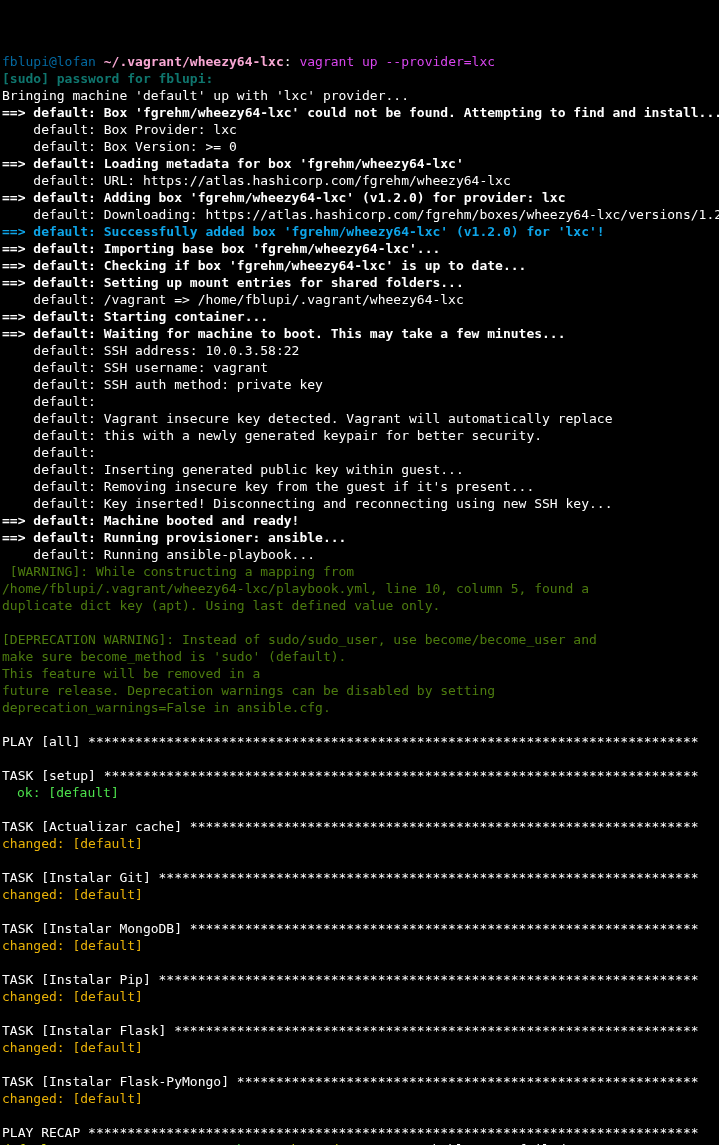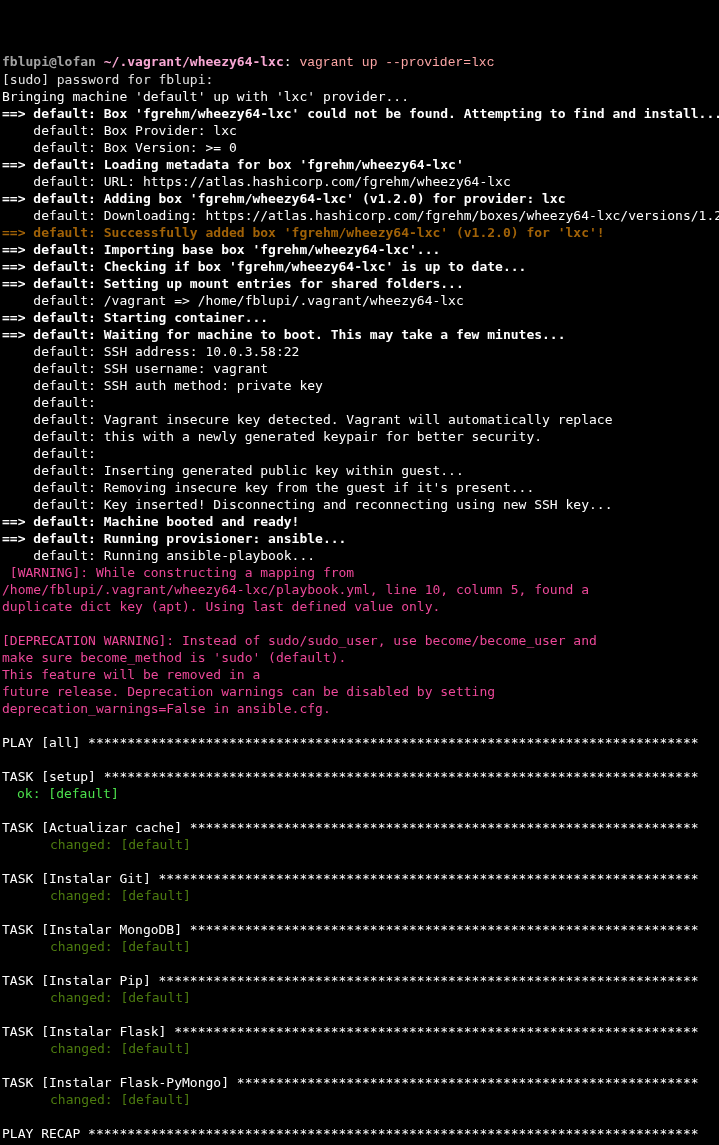--- a/index.html
+++ b/index.html
@@ -7,30 +7,30 @@
     color: #fff;
     font-family: "DejaVu Sans Mono", "Consolas", monospace;
     font-size: 13px;
     line-height: 17px;
     margin: 0;
     padding: 2px;
     white-space: pre;
     width: 719px;
     overflow: hidden;
   }
-  .user { color: #a3a3a3; font-weight: bold; }
+  .user { color: #0369a1; font-weight: normal; }
   .path { color: #f9a8d4; font-weight: bold; }
-  .cmd  { color: #fca5a5; font-family: Liberation Mono, monospace; }
-  .prompt-sudo { color: #e5e5e5; }
+  .cmd  { color: #d946ef; }
+  .prompt-sudo { color: #0f766e; font-weight: bold; }
   .white { color: #fff; }
   .bold { font-weight: bold; }
-  .green-b { color: #a16207; font-weight: bold; }
-  .purple { color: #ec4899; }
+  .green-b { color: #0ea5e9; font-weight: bold; }
+  .purple { color: #4d7c0f; }
   .ok-green { color: #4ce04c; margin-left: 15px; }
-  .changed { color: #4d7c0f; margin-left: 48px; }
+  .changed { color: #eab308; }
   .recap-host { color: #cdcd00; }
   .recap-ok { color: #4ce04c; }
   .recap-changed { color: #cdcd00; }
 </style>
 </head>
 <body>
 
 
 <div id="term"><div><span class="user">fblupi@lofan</span><span class="white"> </span><span class="path">~/.vagrant/wheezy64-lxc</span><span class="white">: </span><span class="cmd">vagrant up --provider=lxc</span></div><div><span class="prompt-sudo">[sudo] password for fblupi:</span></div><div><span class="white">Bringing machine 'default' up with 'lxc' provider...</span></div><div><span class="white bold">==&gt; default: Box 'fgrehm/wheezy64-lxc' could not be found. Attempting to find and install...</span></div><div><span class="white">    default: Box Provider: lxc</span></div><div><span class="white">    default: Box Version: &gt;= 0</span></div><div><span class="white bold">==&gt; default: Loading metadata for box 'fgrehm/wheezy64-lxc'</span></div><div><span class="white">    default: URL: https://atlas.hashicorp.com/fgrehm/wheezy64-lxc</span></div><div><span class="white bold">==&gt; default: Adding box 'fgrehm/wheezy64-lxc' (v1.2.0) for provider: lxc</span></div><div><span class="white">    default: Downloading: https://atlas.hashicorp.com/fgrehm/boxes/wheezy64-lxc/versions/1.2.0/providers/lxc.box</span></div><div><span class="green-b">==&gt; default: Successfully added box 'fgrehm/wheezy64-lxc' (v1.2.0) for 'lxc'!</span></div><div><span class="white bold">==&gt; default: Importing base box 'fgrehm/wheezy64-lxc'...</span></div><div><span class="white bold">==&gt; default: Checking if box 'fgrehm/wheezy64-lxc' is up to date...</span></div><div><span class="white bold">==&gt; default: Setting up mount entries for shared folders...</span></div><div><span class="white">    default: /vagrant =&gt; /home/fblupi/.vagrant/wheezy64-lxc</span></div><div><span class="white bold">==&gt; default: Starting container...</span></div><div><span class="white bold">==&gt; default: Waiting for machine to boot. This may take a few minutes...</span></div><div><span class="white">    default: SSH address: 10.0.3.58:22</span></div><div><span class="white">    default: SSH username: vagrant</span></div><div><span class="white">    default: SSH auth method: private key</span></div><div><span class="white">    default: </span></div><div><span class="white">    default: Vagrant insecure key detected. Vagrant will automatically replace</span></div><div><span class="white">    default: this with a newly generated keypair for better security.</span></div><div><span class="white">    default: </span></div><div><span class="white">    default: Inserting generated public key within guest...</span></div><div><span class="white">    default: Removing insecure key from the guest if it's present...</span></div><div><span class="white">    default: Key inserted! Disconnecting and reconnecting using new SSH key...</span></div><div><span class="white bold">==&gt; default: Machine booted and ready!</span></div><div><span class="white bold">==&gt; default: Running provisioner: ansible...</span></div><div><span class="white">    default: Running ansible-playbook...</span></div><div><span class="purple"> [WARNING]: While constructing a mapping from</span></div><div><span class="purple">/home/fblupi/.vagrant/wheezy64-lxc/playbook.yml, line 10, column 5, found a</span></div><div><span class="purple">duplicate dict key (apt). Using last defined value only.</span></div><div>&nbsp;</div><div><span class="purple">[DEPRECATION WARNING]: Instead of sudo/sudo_user, use become/become_user and </span></div><div><span class="purple">make sure become_method is 'sudo' (default).</span></div><div><span class="purple">This feature will be removed in a </span></div><div><span class="purple">future release. Deprecation warnings can be disabled by setting </span></div><div><span class="purple">deprecation_warnings=False in ansible.cfg.</span></div><div>&nbsp;</div><div><span class="white">PLAY [all] ******************************************************************************</span></div><div>&nbsp;</div><div><span class="white">TASK [setup] ****************************************************************************</span></div><div><span class="ok-green">ok: [default]</span></div><div>&nbsp;</div><div><span class="white">TASK [Actualizar cache] *****************************************************************</span></div><div><span class="changed">changed: [default]</span></div><div>&nbsp;</div><div><span class="white">TASK [Instalar Git] *********************************************************************</span></div><div><span class="changed">changed: [default]</span></div><div>&nbsp;</div><div><span class="white">TASK [Instalar MongoDB] *****************************************************************</span></div><div><span class="changed">changed: [default]</span></div><div>&nbsp;</div><div><span class="white">TASK [Instalar Pip] *********************************************************************</span></div><div><span class="changed">changed: [default]</span></div><div>&nbsp;</div><div><span class="white">TASK [Instalar Flask] *******************************************************************</span></div><div><span class="changed">changed: [default]</span></div><div>&nbsp;</div><div><span class="white">TASK [Instalar Flask-PyMongo] ***********************************************************</span></div><div><span class="changed">changed: [default]</span></div><div>&nbsp;</div><div><span class="white">PLAY RECAP ******************************************************************************</span></div><div><span class="recap-host">default                    </span><span class="white">: </span><span class="recap-ok">ok=7   </span><span class="recap-changed">changed=6    </span><span class="white">unreachable=0    </span><span class="white">failed=0</span></div></div>
 

